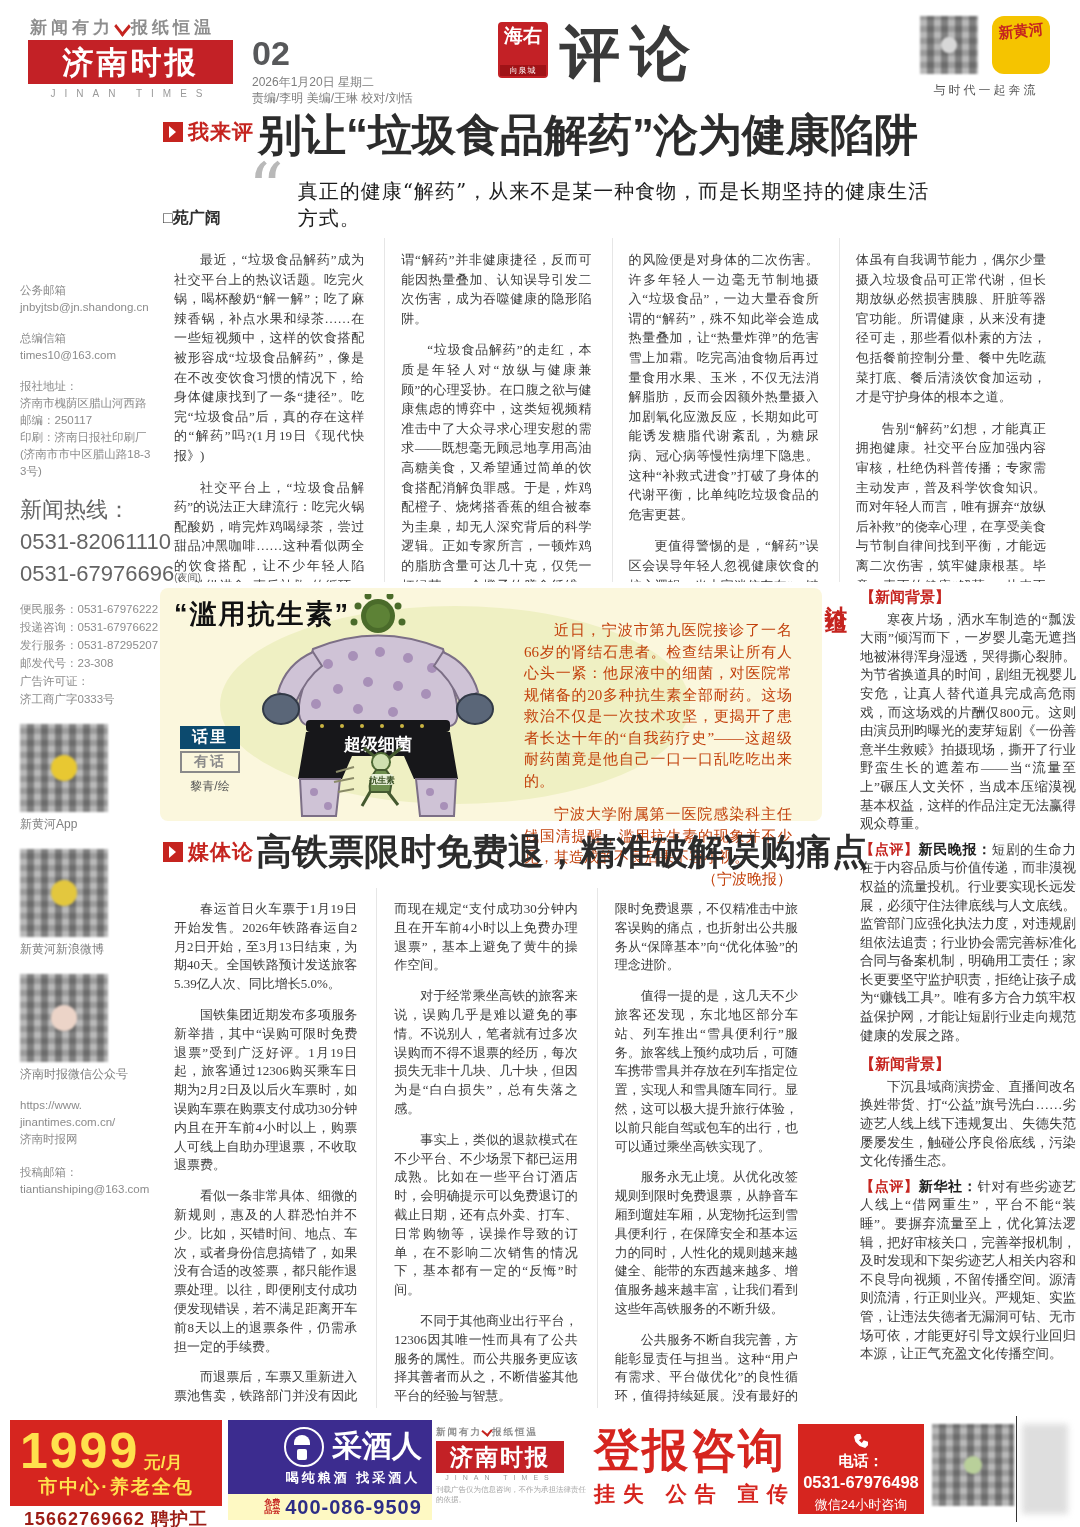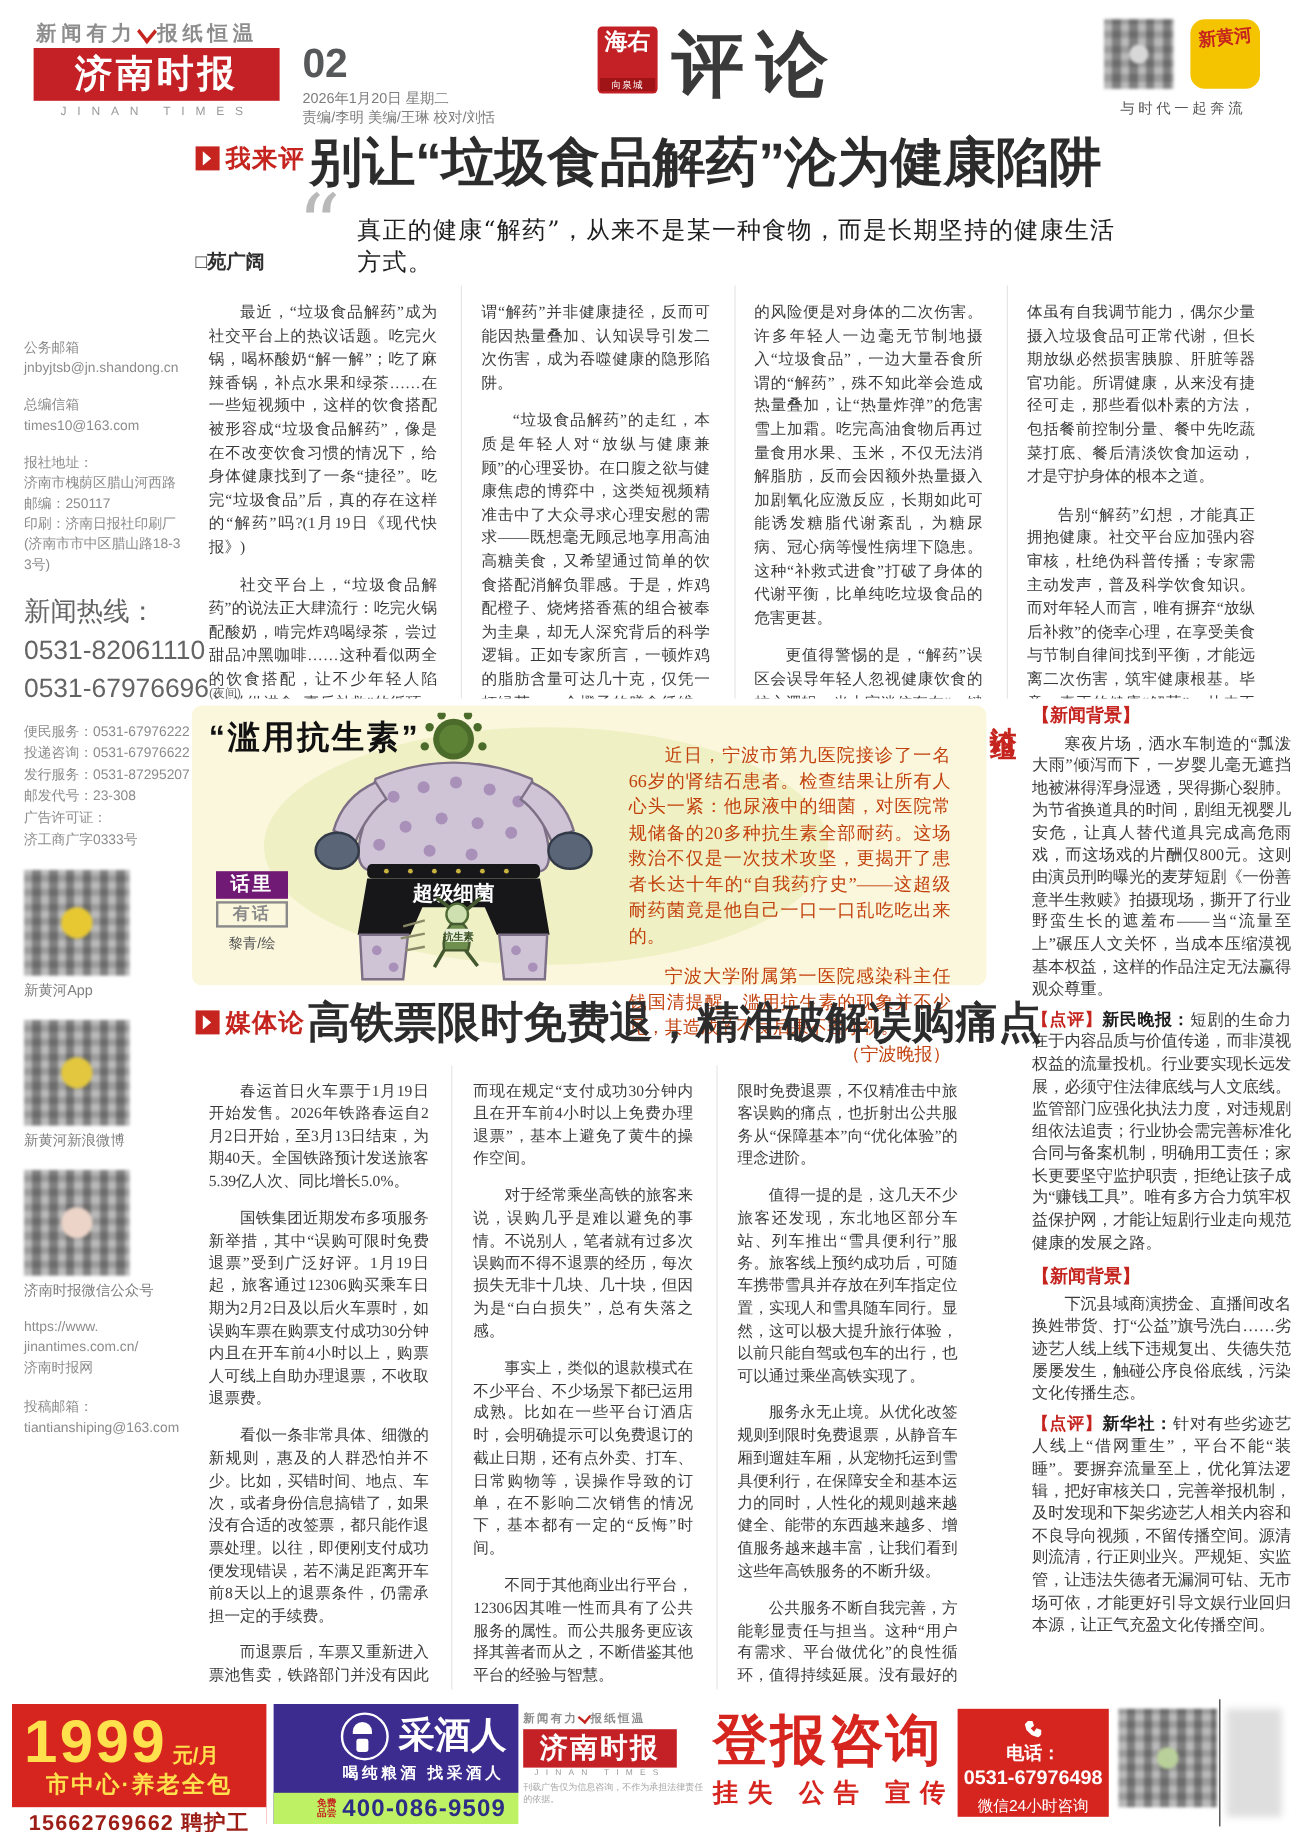--- a/index.html
+++ b/index.html
@@ -63,21 +63,21 @@
   .art1 .col:last-child{border-right:none;}
   .para{margin:12px;text-indent:2em;}
   .cont{text-indent:0;}
   .byline{position:absolute;left:163px;top:208px;font-size:16px;font-weight:bold;color:#2f2f2f;}
 
   
   .cartoon{position:absolute;left:160px;top:588px;width:662px;height:233px;background:#fbf7dd;border-radius:8px;}
   .cartoon .blob{position:absolute;left:60px;top:18px;width:470px;height:198px;background:#eff0c3;border-radius:50%;}
   .cartoon-title{position:absolute;left:14px;top:8px;font-size:27px;font-weight:bold;color:#111;letter-spacing:2px;}
   .stamp{position:absolute;left:20px;top:138px;width:60px;text-align:center;}
-  .stamp .st1{background:#701a75;color:#fff;font-weight:bold;font-size:16px;letter-spacing:2px;padding:1px 4px;}
+  .stamp .st1{background:#0c4a6e;color:#fff;font-weight:bold;font-size:16px;letter-spacing:2px;padding:1px 4px;}
   .stamp .st2{border:2px solid #8a8a8a;color:#8a8a8a;font-weight:bold;font-size:14px;letter-spacing:2px;margin-top:2px;padding:0 4px;}
   .stamp .artist{margin-top:5px;font-size:12px;color:#555;}
   .cartoon-text{position:absolute;left:352px;top:20px;width:292px;font-family:"Liberation Serif","DejaVu Serif",serif;
     font-size:15px;line-height:21.5px;text-align:justify;color:#c2410c;}
   .cartoon-text .src{float:right;text-indent:0;}
 
   
   .rail{position:absolute;left:824px;top:588px;width:252px;height:816px;overflow:hidden;}
   .rail-tag{position:absolute;left:0;top:0;width:26px;}
   .rail-tag .kbox{width:19px;height:19px;background:#c5241f;position:relative;margin-bottom:4px;}
@@ -106,21 +106,21 @@
   .ad1 .row2{color:#ffe14d;font-size:19px;font-weight:bold;text-align:center;letter-spacing:2px;margin-top:-6px;}
   .ad1 .row3{position:absolute;left:0;bottom:0;width:100%;height:14px;background:#ffffff;color:#9c1d16;
     font-weight:bold;font-size:18px;text-align:center;line-height:26px;letter-spacing:1px;}
   .ad2{position:absolute;left:228px;top:4px;width:210px;height:100px;background:#3c2c8f;padding-left:20px;}
   .ad2 .brandrow{display:flex;align-items:center;justify-content:center;gap:8px;margin-top:6px;}
   .ad2 .lg{width:36px;height:36px;border-radius:50%;border:2px solid #fff;position:relative;}
   .ad2 .lg::after{content:"";position:absolute;left:8px;top:6px;width:16px;height:10px;background:#fff;border-radius:8px 8px 0 0;}
   .ad2 .lg::before{content:"";position:absolute;left:11px;bottom:5px;width:10px;height:11px;background:#fff;border-radius:2px;}
   .ad2 .name{color:#fff;font-size:30px;font-weight:bold;font-family:"DejaVu Serif",serif;}
   .ad2 .slog{color:#fff;text-align:center;font-size:13px;letter-spacing:3px;margin-top:2px;font-weight:bold;}
-  .ad2 .phonebar{position:absolute;left:0;bottom:0;width:100%;height:26px;background:#bef264;display:flex;align-items:center;justify-content:center;gap:5px;}
+  .ad2 .phonebar{position:absolute;left:0;bottom:0;width:100%;height:26px;background:#fef9c3;display:flex;align-items:center;justify-content:center;gap:5px;}
   .ad2 .minitag{font-size:8px;line-height:8px;color:#c5241f;font-weight:bold;}
   .ad2 .num{color:#2d2d86;font-size:20px;font-weight:bold;letter-spacing:1px;}
   .ad3{position:absolute;left:432px;top:2px;width:584px;height:104px;background:#fff;}
   .ad3 .mini-tagline{font-size:9.5px;color:#8d8d8d;letter-spacing:2px;font-weight:bold;}
   .ad3 .mini-tagline .tick{display:inline-block;width:6px;height:6px;margin:0 1px;
     border-left:2px solid #c5241f;border-bottom:2px solid #c5241f;transform:rotate(-50deg);}
   .ad3 .mini-logo{width:128px;height:32px;background:#c32126;color:#fff;font-family:"DejaVu Serif",serif;
     font-weight:bold;font-size:23px;line-height:32px;text-align:center;letter-spacing:2px;margin-top:2px;}
   .ad3 .mini-latin{width:128px;text-align:center;font-size:7px;letter-spacing:6px;color:#9a9a9a;margin-top:1px;}
   .ad3 .mini-disc{font-size:7.5px;color:#a5a5a5;margin-top:4px;width:150px;}

